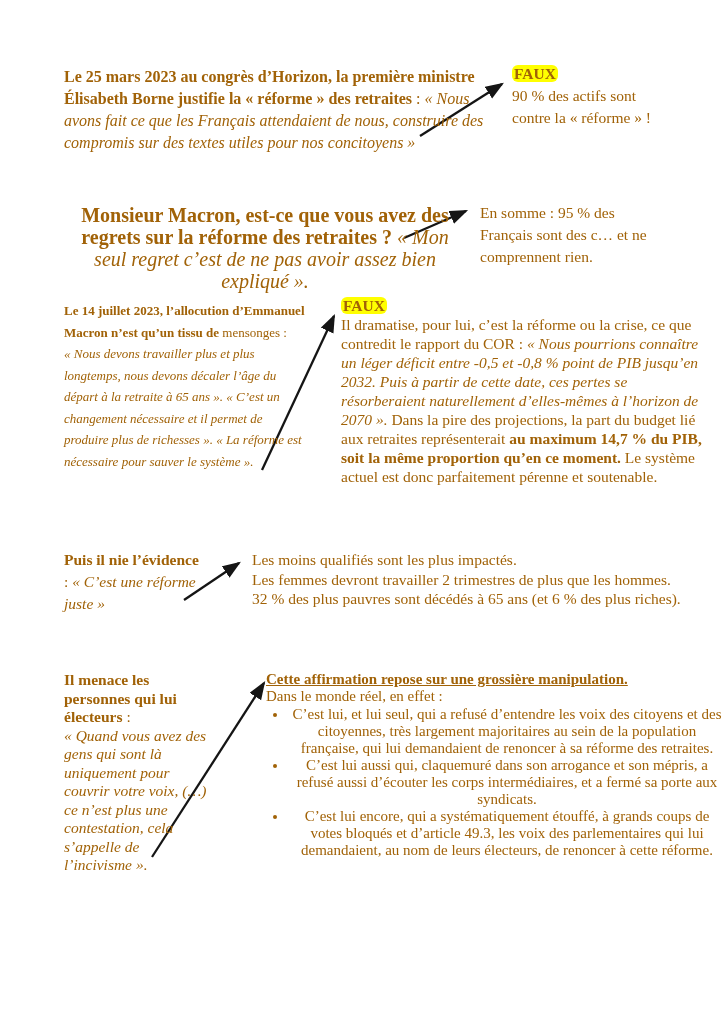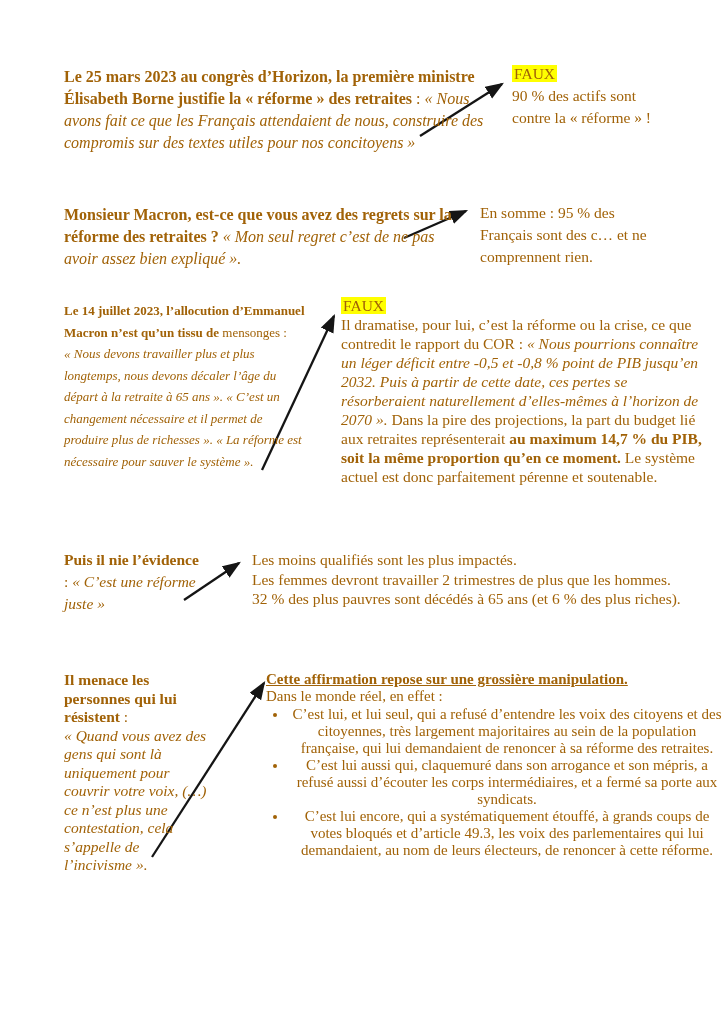--- a/index.html
+++ b/index.html
@@ -9,29 +9,30 @@
     background:#ffffff;
     color:#a16207;
     font-family:"Liberation Serif", serif;
     overflow:hidden;
   }
   .blk{position:absolute;}
   .b{font-weight:bold;}
   .i{font-style:italic;}
   .hl{
     background:#ffff00;
-    font-weight:normal;
+    font-weight:bold;
     padding:0 2px;
+    border-radius:6px;
   }
   .u{text-decoration:underline;}
   
   .s1c{left:64px;top:66px;width:445px;font-size:16px;line-height:22px;}
   .s1r{left:512px;top:63px;width:190px;font-size:15.5px;line-height:22px;}
   
-  .s2c{left:64px;top:204px;width:402px;font-size:16px;line-height:22px;}
+  .s2c{left:64px;top:204px;width:402px;font-size:20px;line-height:22px;text-align:center;}
   .s2r{left:480px;top:202px;width:195px;font-size:15.5px;line-height:22px;}
   
   .s3c{left:64px;top:300px;width:242px;font-size:13px;line-height:21.5px;}
   .s3r{left:341px;top:296px;width:370px;font-size:15.5px;line-height:19px;}
   
   .s4c{left:64px;top:549px;width:140px;font-size:15.5px;line-height:22px;}
   .s4r{left:252px;top:550px;width:472px;font-size:15.5px;line-height:19.5px;}
   
   .s5c{left:64px;top:671px;width:145px;font-size:15.5px;line-height:18.5px;}
   .s5r{left:266px;top:671px;width:458px;font-size:15px;line-height:17px;}
@@ -82,21 +83,21 @@
   </div>
 
   <div class="blk s4c"><span class="b">Puis il nie l’évidence</span><span> : </span><span class="i">« C’est une réforme juste »</span></div>
 
   <div class="blk s4r">
     <div>Les moins qualifiés sont les plus impactés.</div>
     <div>Les femmes devront travailler 2 trimestres de plus que les hommes.</div>
     <div>32 % des plus pauvres sont décédés à 65 ans (et 6 % des plus riches).</div>
   </div>
 
-  <div class="blk s5c"><span class="b">Il menace les personnes qui lui résistent</span><span> :</span><br><span class="i">« Quand vous avez des gens qui sont là uniquement pour couvrir votre voix, (…) ce n’est plus une contestation, cela s’appelle de l’incivisme ».</span></div>
+  <div class="blk s5c"><span class="b">Il menace les personnes qui lui électeurs</span><span> :</span><br><span class="i">« Quand vous avez des gens qui sont là uniquement pour couvrir votre voix, (…) ce n’est plus une contestation, cela s’appelle de l’incivisme ».</span></div>
 
   <div class="blk s5r">
     <div class="b u">Cette affirmation repose sur une grossière manipulation.</div>
     <div>Dans le monde réel, en effet :</div>
     <ul>
       <li>C’est lui, et lui seul, qui a refusé d’entendre les voix des citoyens et des citoyennes, très largement majoritaires au sein de la population française, qui lui demandaient de renoncer à sa réforme des retraites.</li>
       <li>C’est lui aussi qui, claquemuré dans son arrogance et son mépris, a refusé aussi d’écouter les corps intermédiaires, et a fermé sa porte aux syndicats.</li>
       <li>C’est lui encore, qui a systématiquement étouffé, à grands coups de votes bloqués et d’article 49.3, les voix des parlementaires qui lui demandaient, au nom de leurs électeurs, de renoncer à cette réforme.</li>
     </ul>
   </div>

